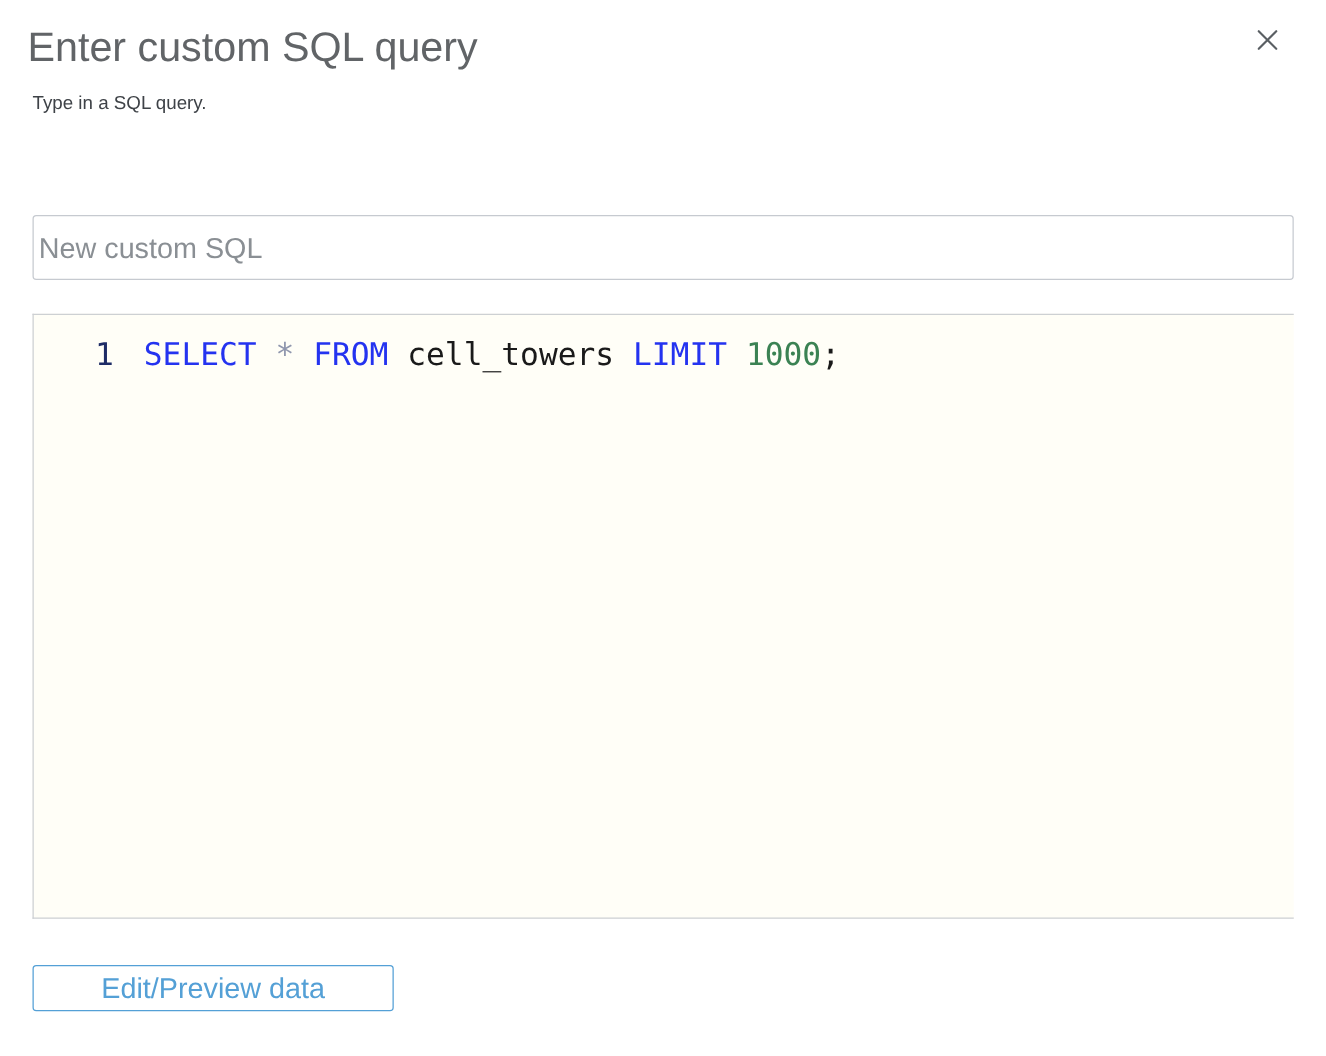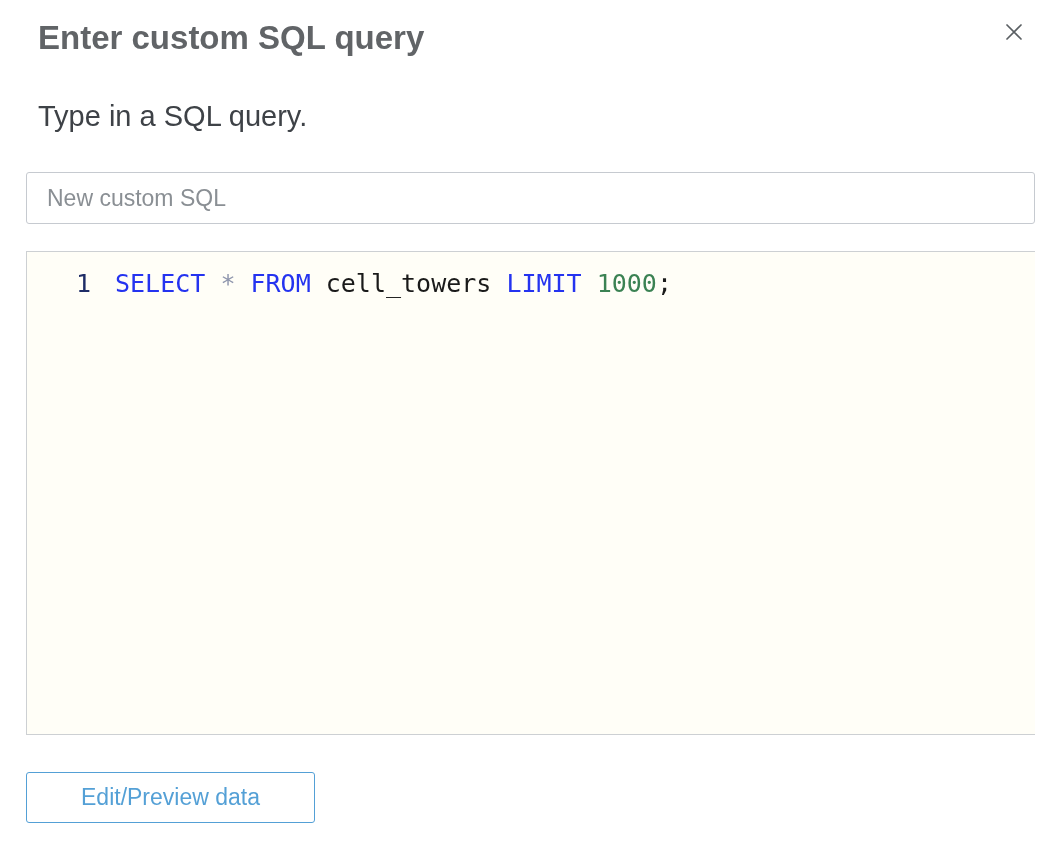--- a/index.html
+++ b/index.html
@@ -1,39 +1,39 @@
 <!DOCTYPE html>
 <html style="--accent-blue: #54a0d6; --keyword-blue: #2433f0; --number-green: #3b8253; --operator-gray: #8f96ad; --code-text: #1a1a1a; --line-number-navy: #1e2c66; --editor-bg: #fffef7; --title-gray: #616467; --subtitle-gray: #3e4247;"><head>
 <meta charset="utf-8">
 <style>
   * { margin:0; padding:0; box-sizing:border-box; }
   html,body { width:1061px; height:845px; background:#fff; font-family:"Liberation Sans", sans-serif; }
   .dialog { position:relative; width:1061px; height:845px; background:#fff; overflow:hidden; }
 
   .dialog-title {
-    position:absolute; left:38px; top:16px;
-    font-size:33px; font-weight:700; line-height:44px;
+    position:absolute; left:22px; top:16px;
+    font-size:33px; font-weight:400; line-height:44px;
     color:var(--title-gray, #616467);
   }
   .close-btn {
     position:absolute; top:20px; left:1003px;
     width:24px; height:24px; background:transparent; border:none; cursor:pointer;
     color:#5a5f63; padding:0;
   }
   .close-btn svg { display:block; }
 
   .dialog-subtitle {
-    position:absolute; left:26px; top:100px;
-    font-size:29px; font-weight:400; color:var(--subtitle-gray, #3e4247);margin-left:12px;
+    position:absolute; left:26px; top:74px;
+    font-size:15px; font-weight:400; color:var(--subtitle-gray, #3e4247);
   }
 
   .name-input {
     position:absolute; left:26px; top:172px; width:1009px; height:52px;
     border:1px solid #c6cad0; border-radius:3px; background:#fff;
-    padding:0 20px; font-family:"Liberation Sans", sans-serif;
+    padding:0 4px; font-family:"Liberation Sans", sans-serif;
     font-size:23px; color:#8a8f94; outline:none;
   }
 
   .editor {
     position:absolute; left:26px; top:251px; width:1009px; height:484px;
     background:var(--editor-bg, #fffef7);
     border:1px solid #cdd0d3; border-right:none;
     padding-top:16px; cursor:text; overflow:hidden;
   }
   .code-line {
@@ -43,21 +43,21 @@
   .gutter {
     flex:none; width:64px; text-align:right;
     color:var(--line-number-navy, #1e2c66);
   }
   .code { margin-left:24px; white-space:pre; color:var(--code-text, #1a1a1a); }
   .tok-keyword  { color:var(--keyword-blue, #2433f0); }
   .tok-operator { color:var(--operator-gray, #8f96ad); }
   .tok-number   { color:var(--number-green, #3b8253); }
   .tok-plain    { color:var(--code-text, #1a1a1a); }
 
-  .btn { position:absolute; top:772px; height:51px; border-radius:3px;
+  .btn { position:absolute; top:772px; height:37px; border-radius:3px;
          font-family:"Liberation Sans", sans-serif; font-size:23px; cursor:pointer; }
   .btn-outline {
     left:26px; width:289px; background:#fff;
     border:1px solid var(--accent-blue, #54a0d6); color:var(--accent-blue, #54a0d6);
   }
   .btn-primary {
     left:788px; width:247px; background:var(--accent-blue, #54a0d6);
     border:1px solid var(--accent-blue, #54a0d6); color:#ffffff;
   }
 </style>

